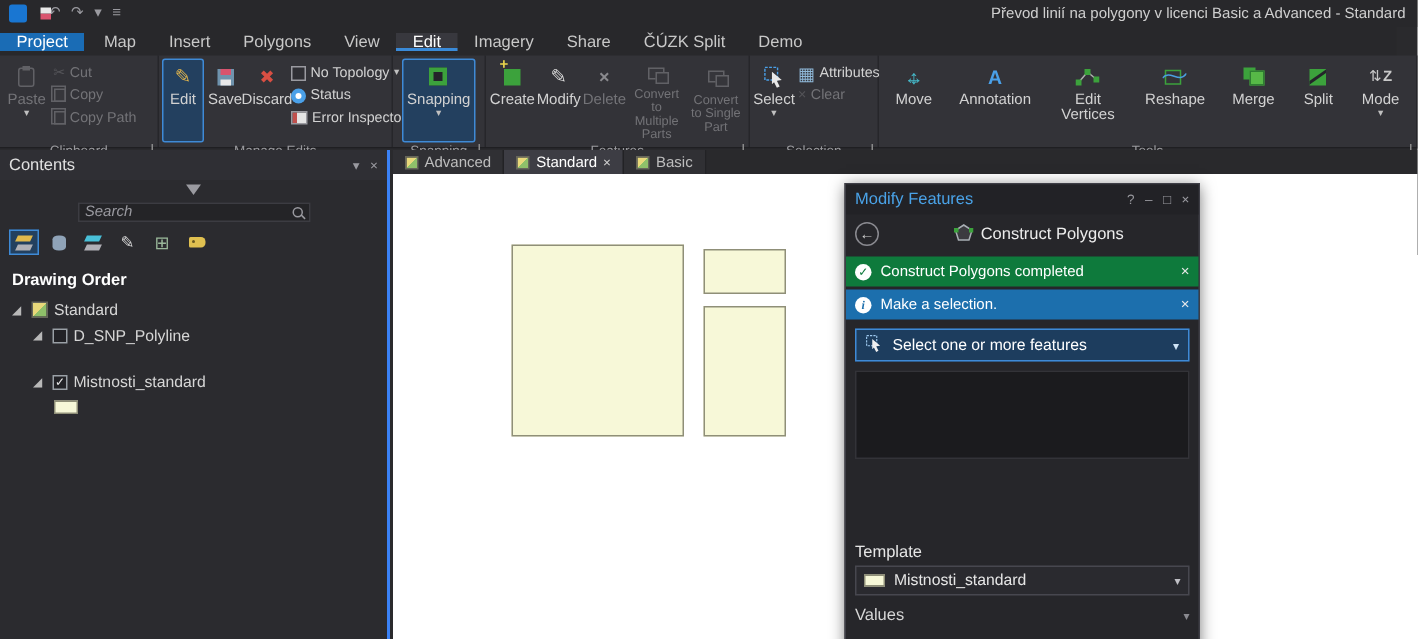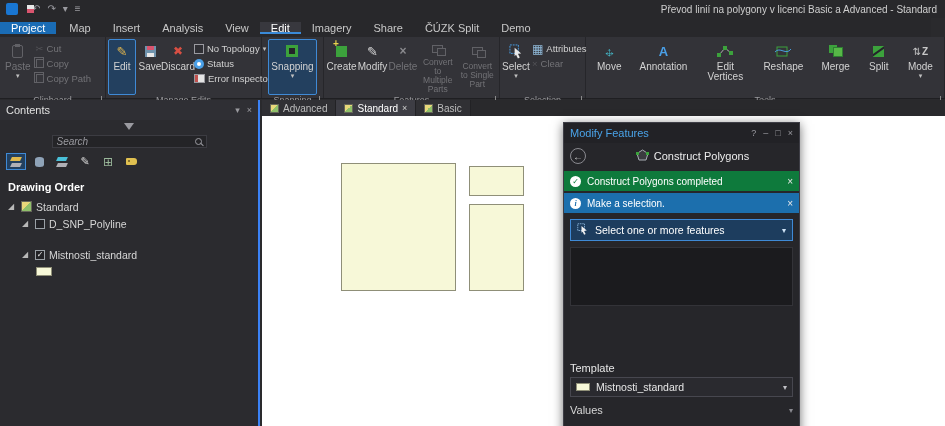--- a/index.html
+++ b/index.html
@@ -146,21 +146,21 @@
   <span class="qat">↷</span>
   <span class="qat">▾</span>
   <span class="qat">≡</span>
   <span class="title-text">Převod linií na polygony v licenci Basic a Advanced - Standard</span>
 </div>
 
 <div class="tabs-row">
   <span class="rtab project">Project</span>
   <span class="rtab">Map</span>
   <span class="rtab">Insert</span>
-  <span class="rtab">Analysis</span>
+  <span class="rtab">Polygons</span>
   <span class="rtab">View</span>
   <span class="rtab active">Edit</span>
   <span class="rtab">Imagery</span>
   <span class="rtab">Share</span>
   <span class="rtab">ČÚZK Split</span>
   <span class="rtab">Demo</span>
 </div>
 
 <div class="ribbon">
 

